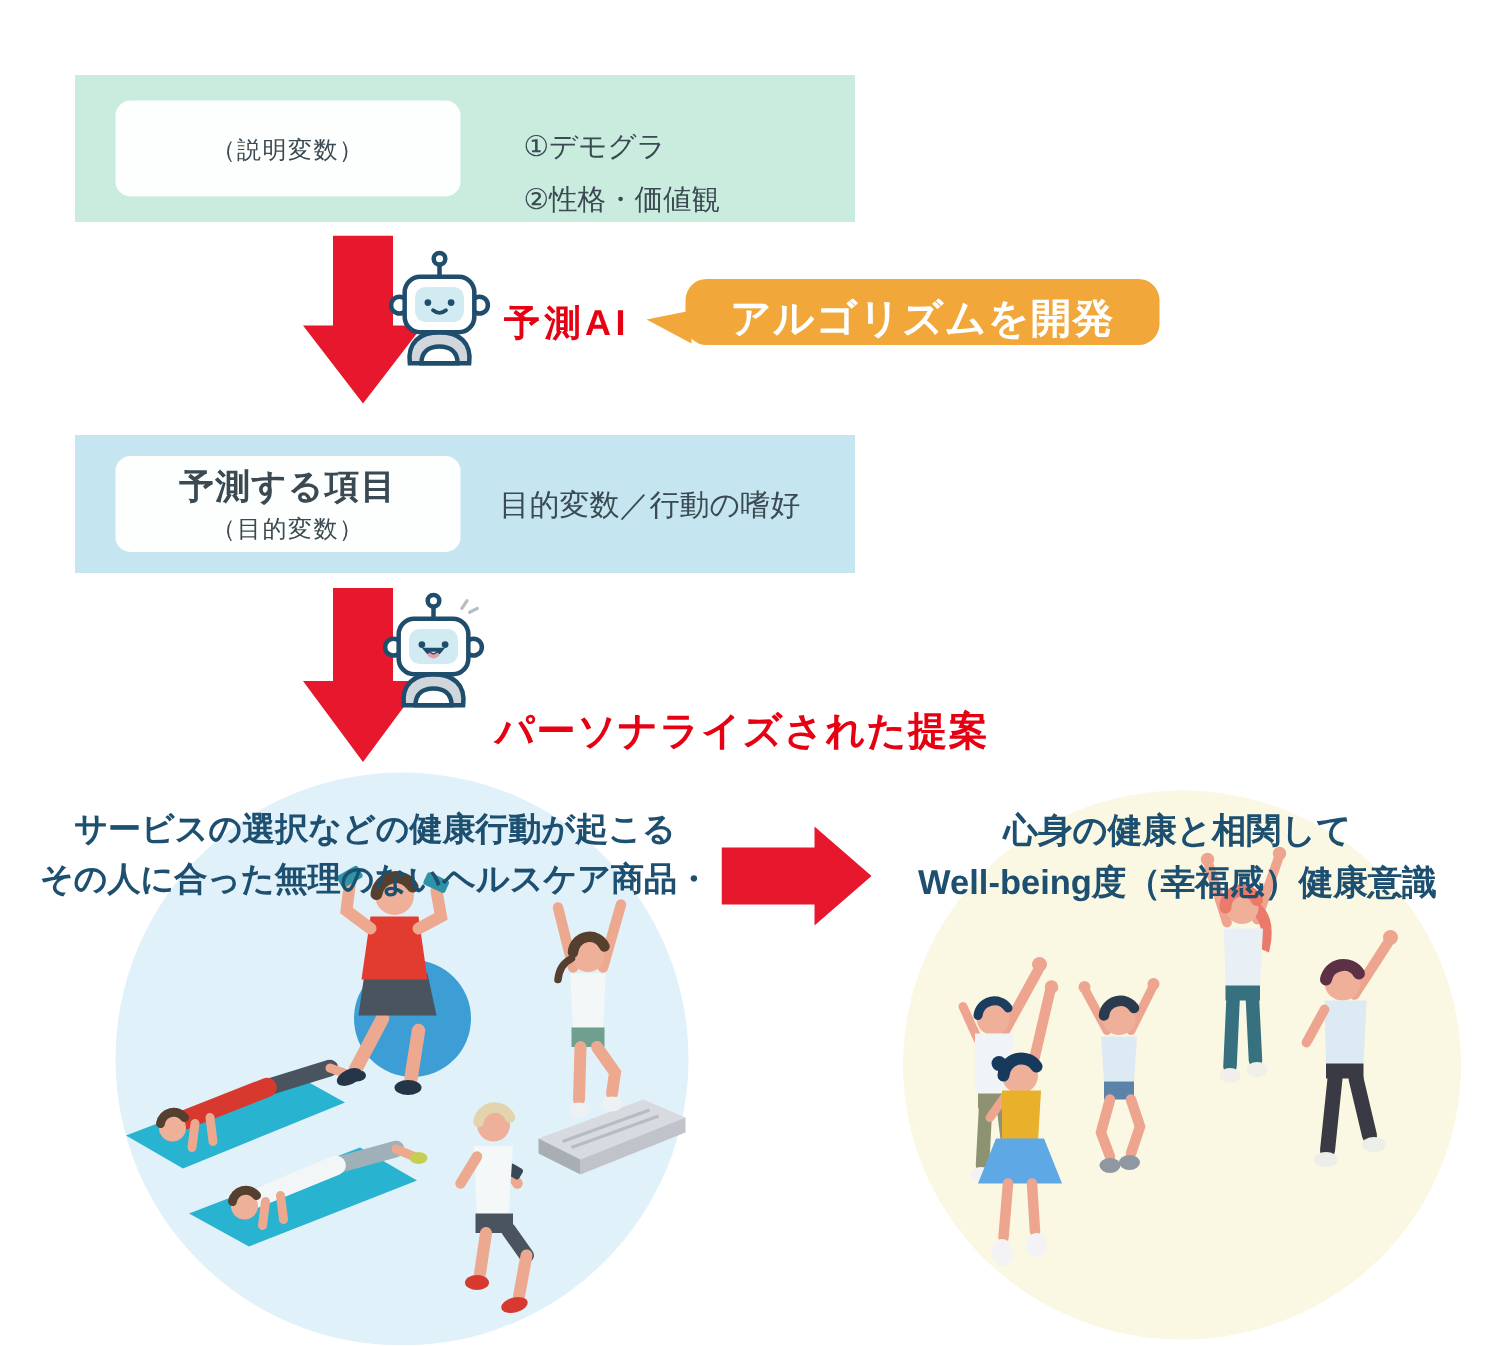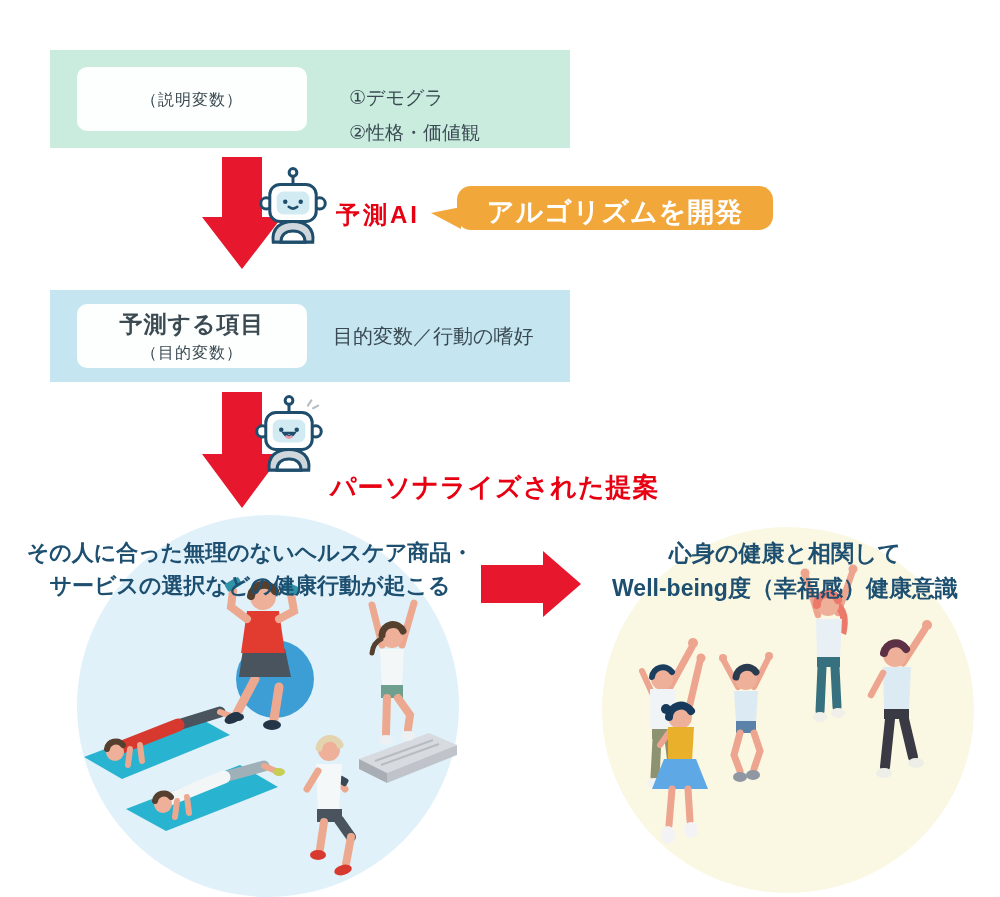--- a/index.html
+++ b/index.html
@@ -226,22 +226,22 @@
         <path d="M22,88 h22 v13 h-22 z" fill="#6fa08f"></path>
         <path d="M28,101 L27,136" stroke="#eca98f" stroke-width="8" fill="none"></path>
         <ellipse cx="27" cy="143" rx="7" ry="5" fill="#eef1f3"></ellipse>
         <path d="M39,101 L51,118 L49,132" stroke="#eca98f" stroke-width="8" fill="none"></path>
         <ellipse cx="49" cy="139" rx="7" ry="5" fill="#eef1f3"></ellipse>
       </g>
     </g>
   </svg>
 
   <div class="outcome" id="outcome-left">
+    <div>サービスの選択などの健康行動が起こる</div>
     <div>その人に合った無理のないヘルスケア商品・</div>
-    <div>サービスの選択などの健康行動が起こる</div>
   </div>
 
   <svg id="flow-arrow" viewBox="0 0 100 66">
     <polygon points="0,14 62,14 62,0 100,33 62,66 62,52 0,52" style="fill:var(--red)"></polygon>
   </svg>
 
   <div class="scene-circle" id="right-circle"></div>
 
   <svg class="scene" id="right-scene" viewBox="0 0 372 366">
 

